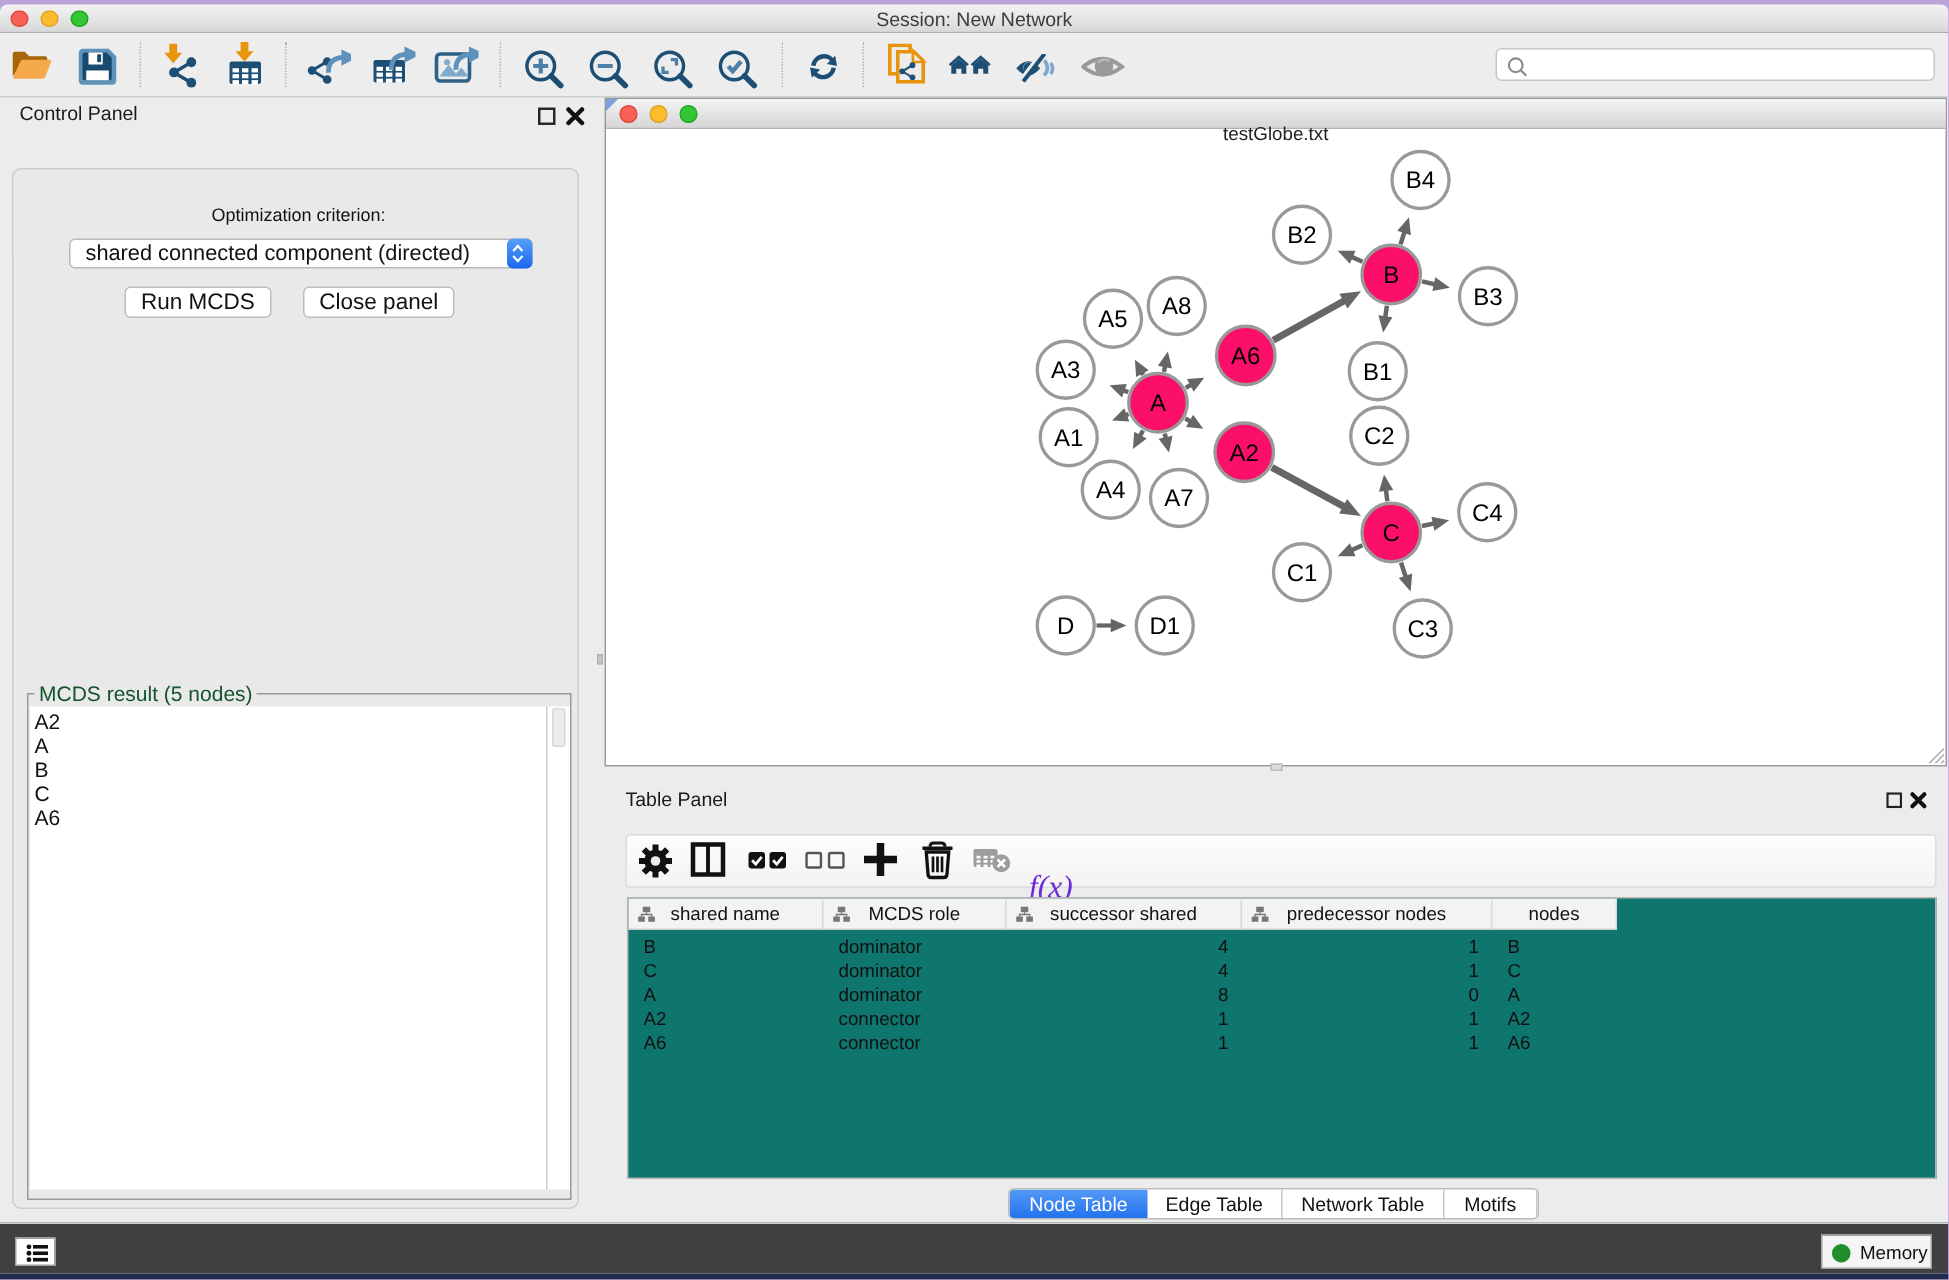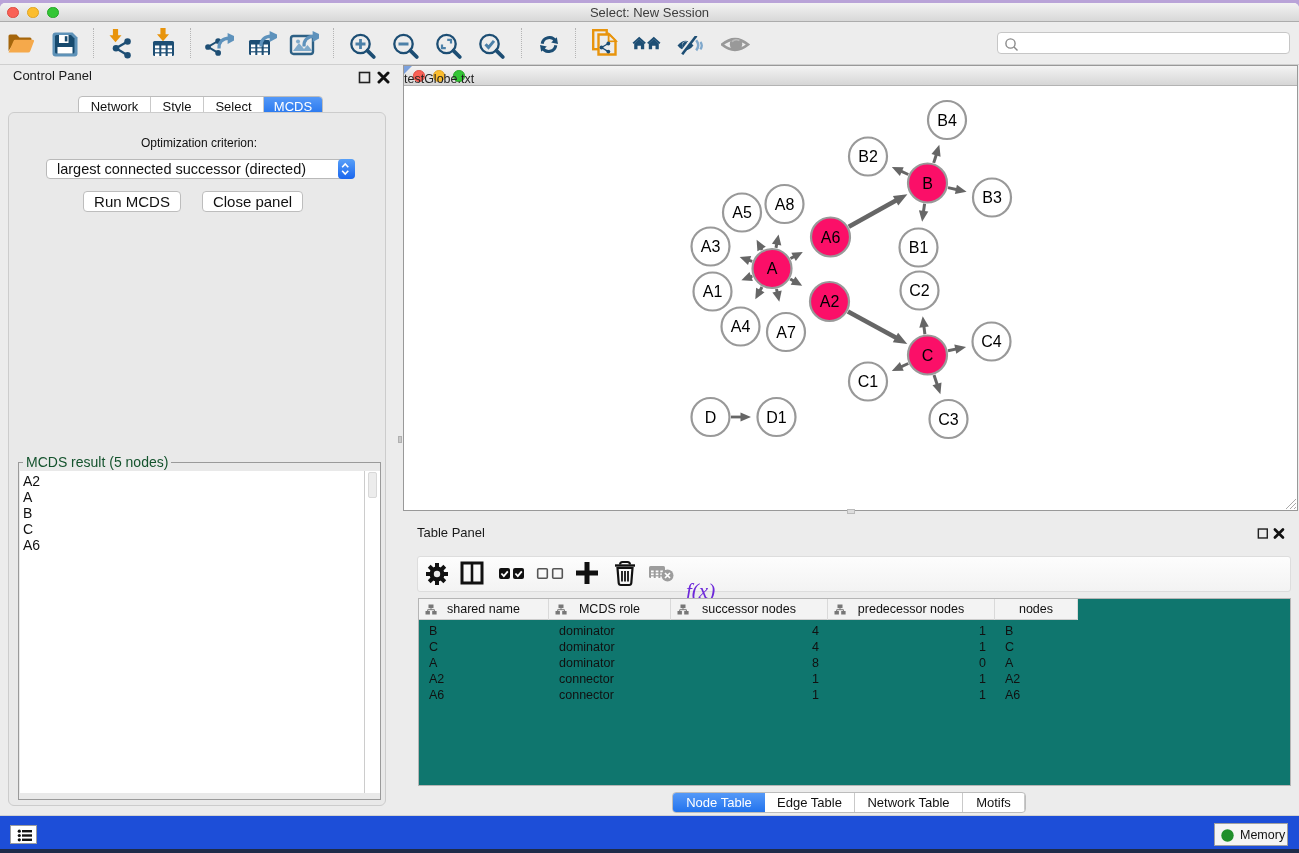--- a/index.html
+++ b/index.html
@@ -24,28 +24,28 @@
 .listbox{position:absolute;left:1px;top:8px;width:360px;height:322px;background:#fff;font-size:14px;color:#111;line-height:16px;padding:2px 0 0 3px}
 .netwin{position:absolute;left:403px;top:62px;width:895px;height:446px;border:1px solid #999;background:#fff}
 .nettitle{position:absolute;left:0;top:0;width:100%;height:20px;background:linear-gradient(#f4f4f4,#d6d6d6);border-bottom:1px solid #b3b3b3}
 .tpanel-h{position:absolute;left:417px;top:522px;font-size:13px;color:#1a1a1a}
 .tptool{position:absolute;left:417px;top:553px;width:874px;height:36px;background:linear-gradient(#fdfdfd,#f3f3f3);border:1px solid #ddd;border-radius:3px}
 .tbl{position:absolute;left:418px;top:595px;width:873px;height:188px;background:#0f766e;border:1px solid #b5b5b5}
 .thead{position:absolute;left:0;top:0;width:659px;height:21px;background:#f3f3f3;border-bottom:1px solid #ccc}
 .th{position:absolute;top:0;height:21px;font-size:12.5px;color:#111;text-align:center;line-height:21px;border-right:1px solid #d9d9d9}
 .td{position:absolute;font-size:12.5px;color:#111;height:16px;line-height:16px}
 .btabs{position:absolute;left:672px;top:789px;height:21px;display:flex;border:1px solid #bcbcbc;border-radius:4px;background:#fff;overflow:hidden}
-.statusbar{position:absolute;left:0;top:812px;width:100%;height:34px;background:#1d4ed8;border-top:1px solid #d2d2d2}
+.statusbar{position:absolute;left:0;top:812px;width:100%;height:34px;background:#404040;border-top:1px solid #d2d2d2}
 </style></head><body>
 <div class="app">
 <div class="titlebar">
   <div class="tl" style="left:7.2px;background:#f96156;border:0.5px solid #dd4a40"></div>
   <div class="tl" style="left:27.2px;background:#fbbd2e;border:0.5px solid #e0a321"></div>
   <div class="tl" style="left:47.2px;background:#33c635;border:0.5px solid #25a526"></div>
-  <div class="title">Select: New Session</div>
+  <div class="title">Session: New Network</div>
 </div>
 <div class="toolbar">
       <div class="tsep" style="left:93px"></div>
       <div class="tsep" style="left:190px"></div>
       <div class="tsep" style="left:333px"></div>
       <div class="tsep" style="left:521px"></div>
       <div class="tsep" style="left:575px"></div>
   <div class="search">
         <svg style="position:absolute;left:6px;top:3.5px" width="15" height="15" viewBox="0 0 15 15">
           <circle cx="6.5" cy="6.5" r="4.6" fill="none" stroke="#8a8a8a" stroke-width="1.4"></circle>
@@ -174,46 +174,40 @@
     <svg style="position:absolute;left:721px;top:33px" width="30" height="17" viewBox="0 0 30 17">
       <path d="M1,8.5 q13,-10.5 26,0 q-13,10.5 -26,0 z" fill="none" stroke="#999" stroke-width="2.7"></path>
       <circle cx="15" cy="8.2" r="6.2" fill="#999"></circle>
       <path d="M11,5.8 a5.5,4.5 0 0 1 7.5,-1.3" fill="none" stroke="#b9b9b9" stroke-width="1.7"></path>
     </svg>
 <div class="cpanel-h">Control Panel</div>
 <svg style="position:absolute;left:358px;top:68px" width="32" height="13" viewBox="0 0 32 13">
       <rect x="1.5" y="1.5" width="10" height="10" fill="none" stroke="#222" stroke-width="1.6"></rect>
       <path d="M21,2 l9,9 M30,2 l-9,9" stroke="#111" stroke-width="3" stroke-linecap="round"></path>
     </svg>
-<div class="tabs">
-  <div class="tab" style="width:72px">Network</div>
-  <div class="tab" style="width:53px">Style</div>
-  <div class="tab" style="width:60px">Select</div>
-  <div class="tab sel" style="width:58px">MCDS</div>
-</div>
 <div class="inner"></div>
 <div class="optlabel">Optimization criterion:</div>
-<div class="select"><span style="padding-left:10px">largest connected successor (directed)</span>
+<div class="select"><span style="padding-left:10px">shared connected component (directed)</span>
   <div class="spin"><svg width="17" height="20" viewBox="0 0 20 20">
           <path d="M4.9,8 l3.6,-4 l3.6,4 M4.9,12 l3.6,4 l3.6,-4" fill="none" stroke="#fff" stroke-width="1.8"></path>
         </svg></div>
 </div>
 <div class="btn" style="left:83px;width:98px">Run MCDS</div>
 <div class="btn" style="left:202px;width:101px">Close panel</div>
 <div class="fieldset">
       <div class="legend">MCDS result (5 nodes)</div>
   <div class="listbox">A2<br>A<br>B<br>C<br>A6<div style="position:absolute;right:15px;top:0;bottom:0;border-left:1px solid #ccc"></div><div style="position:absolute;right:3px;top:1px;width:9px;height:26px;background:#ECECEC;border:1px solid #d8d8d8;border-radius:2px"></div></div>
 </div>
 <div style="position:absolute;left:398px;top:433px;width:4px;height:7px;background:#c9c9c9;border:1px solid #b0b0b0"></div>
 <div class="netwin">
   <div class="nettitle">
     <div class="tl" style="left:9px;top:4.2px;background:#f96156;border:0.5px solid #dd4a40"></div>
     <div class="tl" style="left:29px;top:4.2px;background:#fbbd2e;border:0.5px solid #e0a321"></div>
     <div class="tl" style="left:49px;top:4.2px;background:#33c635;border:0.5px solid #25a526"></div>
-    <div style="position:absolute;top:6px;width:100%;font-size:12.5px;color:#222">testGlobe.txt</div>
+    <div style="position:absolute;top:16px;width:100%;text-align:center;font-size:12.5px;color:#222">testGlobe.txt</div>
   </div>
   <svg style="position:absolute;left:0;top:0" width="8" height="8" viewBox="0 0 8 8">
         <path d="M0,0 h8 l-8,8 z" fill="#4a7fd4" opacity="0.7"></path>
       </svg>
   <svg style="position:absolute;right:1.5px;bottom:1.5px" width="11" height="11" viewBox="0 0 11 11">
         <line x1="9" y1="11" x2="11" y2="9" stroke="#aaa" stroke-width="1"></line>
         <line x1="5" y1="11" x2="11" y2="5" stroke="#aaa" stroke-width="1"></line>
         <line x1="1" y1="11" x2="11" y2="1" stroke="#aaa" stroke-width="1"></line>
       </svg>
 </div>
@@ -358,21 +352,21 @@
       <rect x="7.7" y="14.4" width="2.7" height="1.8" fill="#fff"></rect>
       <rect x="12.3" y="14.4" width="2.7" height="1.8" fill="#fff"></rect>
       <circle cx="19.5" cy="13.5" r="6" fill="#9D9D9D"></circle>
       <path d="M17,11 l5,5 M22,11 l-5,5" stroke="#fff" stroke-width="1.7"></path>
     </svg>
     <div style="position:absolute;left:686px;top:576px;width:40px;font:italic 21px 'Liberation Serif',serif;color:#6d28d9">f(x)</div>
 <div class="tbl">
   <div class="thead">
     <div class="th" style="left:0;width:130px">shared name</div>
     <div class="th" style="left:130px;width:122px">MCDS role</div>
-    <div class="th" style="left:252px;width:157px">successor nodes</div>
+    <div class="th" style="left:252px;width:157px">successor shared</div>
     <div class="th" style="left:409px;width:167px">predecessor nodes</div>
     <div class="th" style="left:576px;width:83px">nodes</div>
   </div>
 <svg style="position:absolute;left:6px;top:5px" width="12" height="11" viewBox="0 0 12 11">
         <rect x="3.5" y="0.5" width="5" height="3.6" fill="#777"></rect>
         <rect x="0.5" y="7" width="4.4" height="3.5" fill="#777"></rect>
         <rect x="7.2" y="7" width="4.4" height="3.5" fill="#777"></rect>
         <path d="M6,4.1 v1.6 M2.7,7 v-1.3 h6.7 v1.3" fill="none" stroke="#777" stroke-width="1"></path>
       </svg>
       <svg style="position:absolute;left:136px;top:5px" width="12" height="11" viewBox="0 0 12 11">

